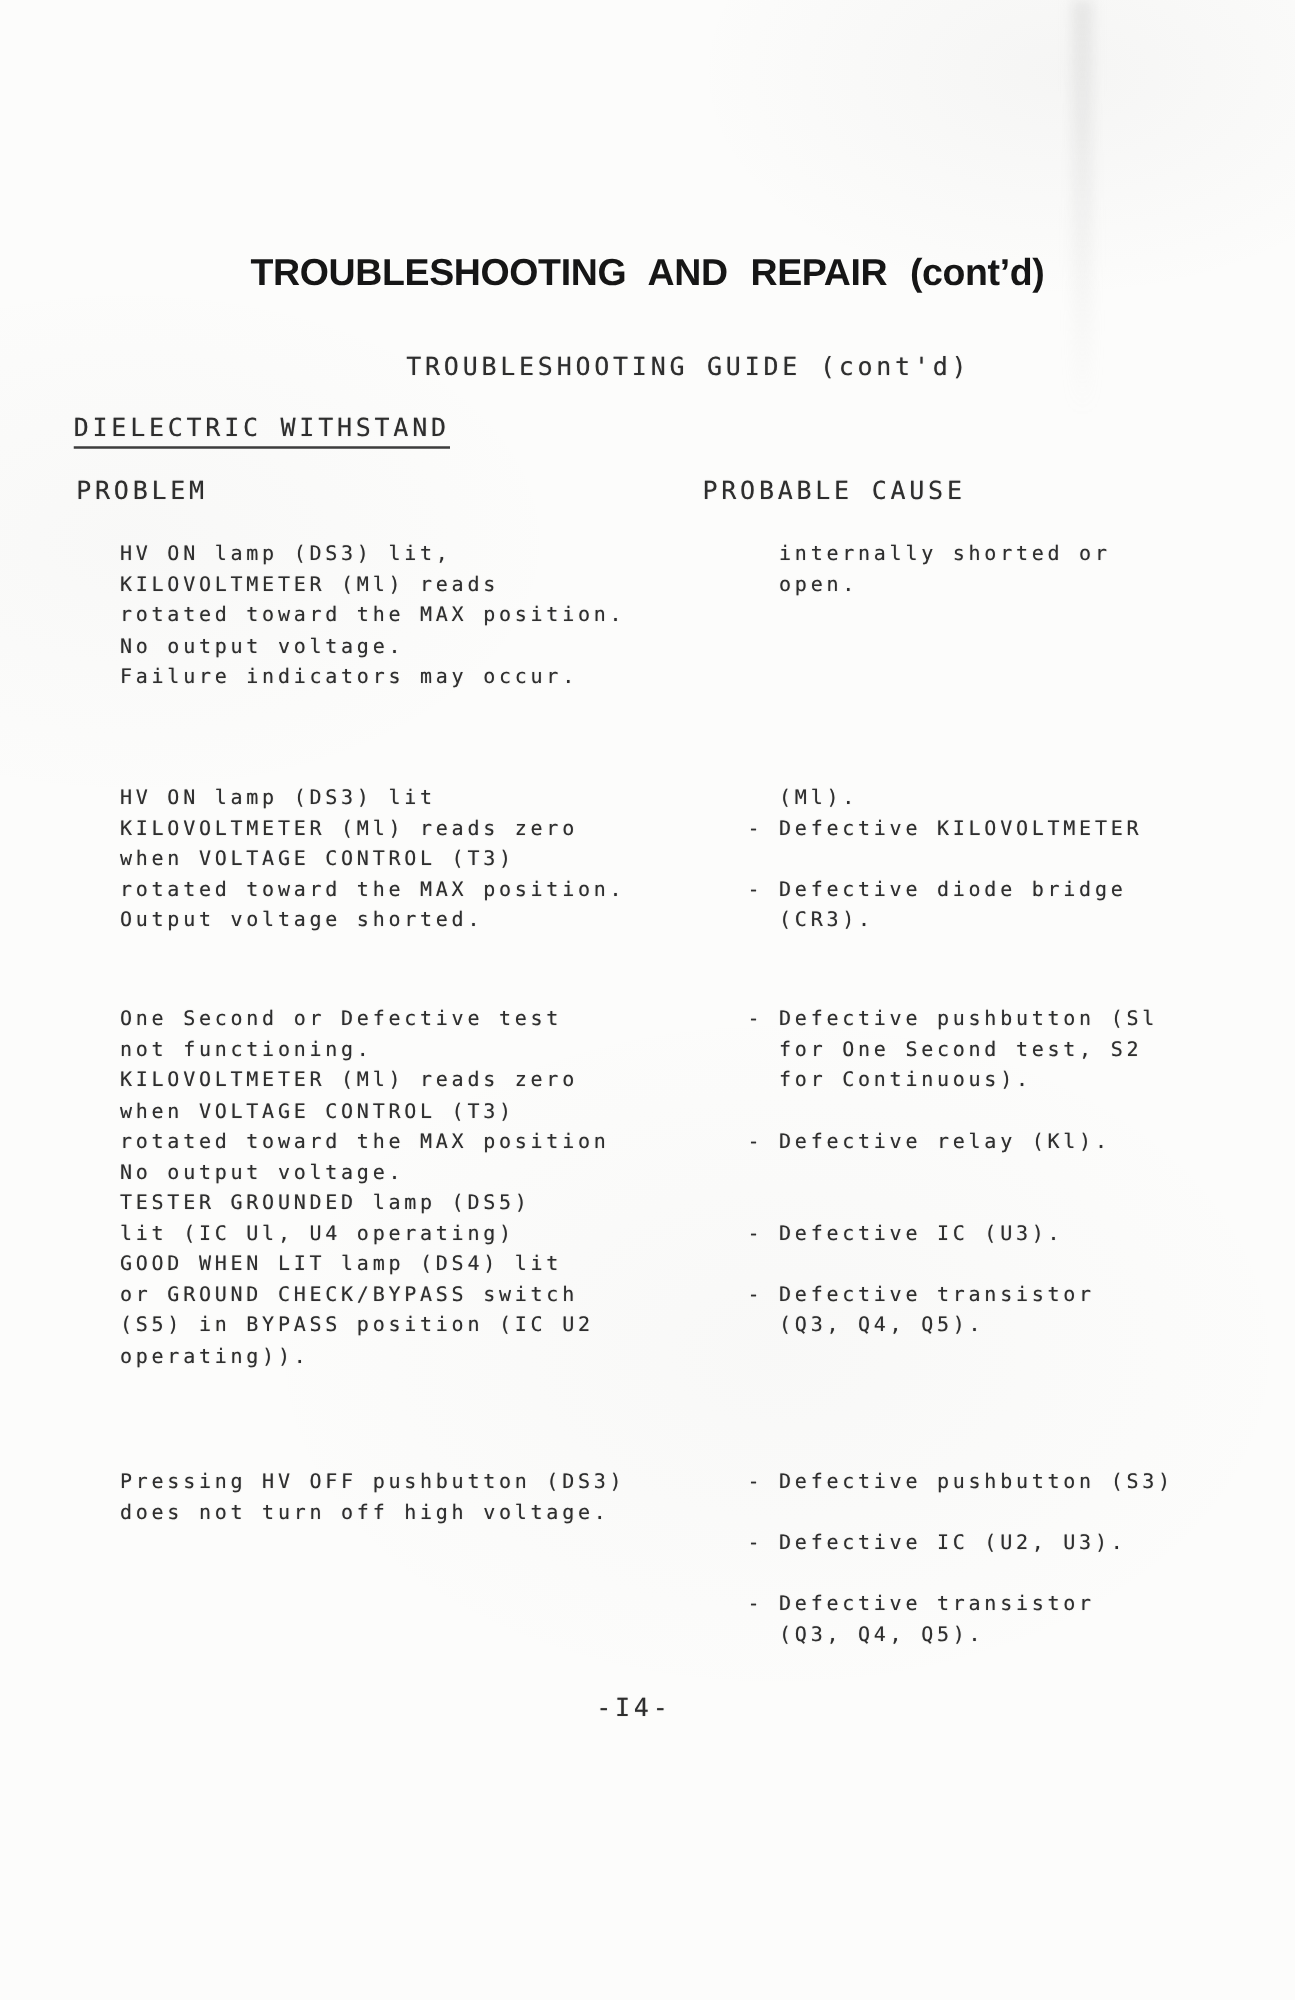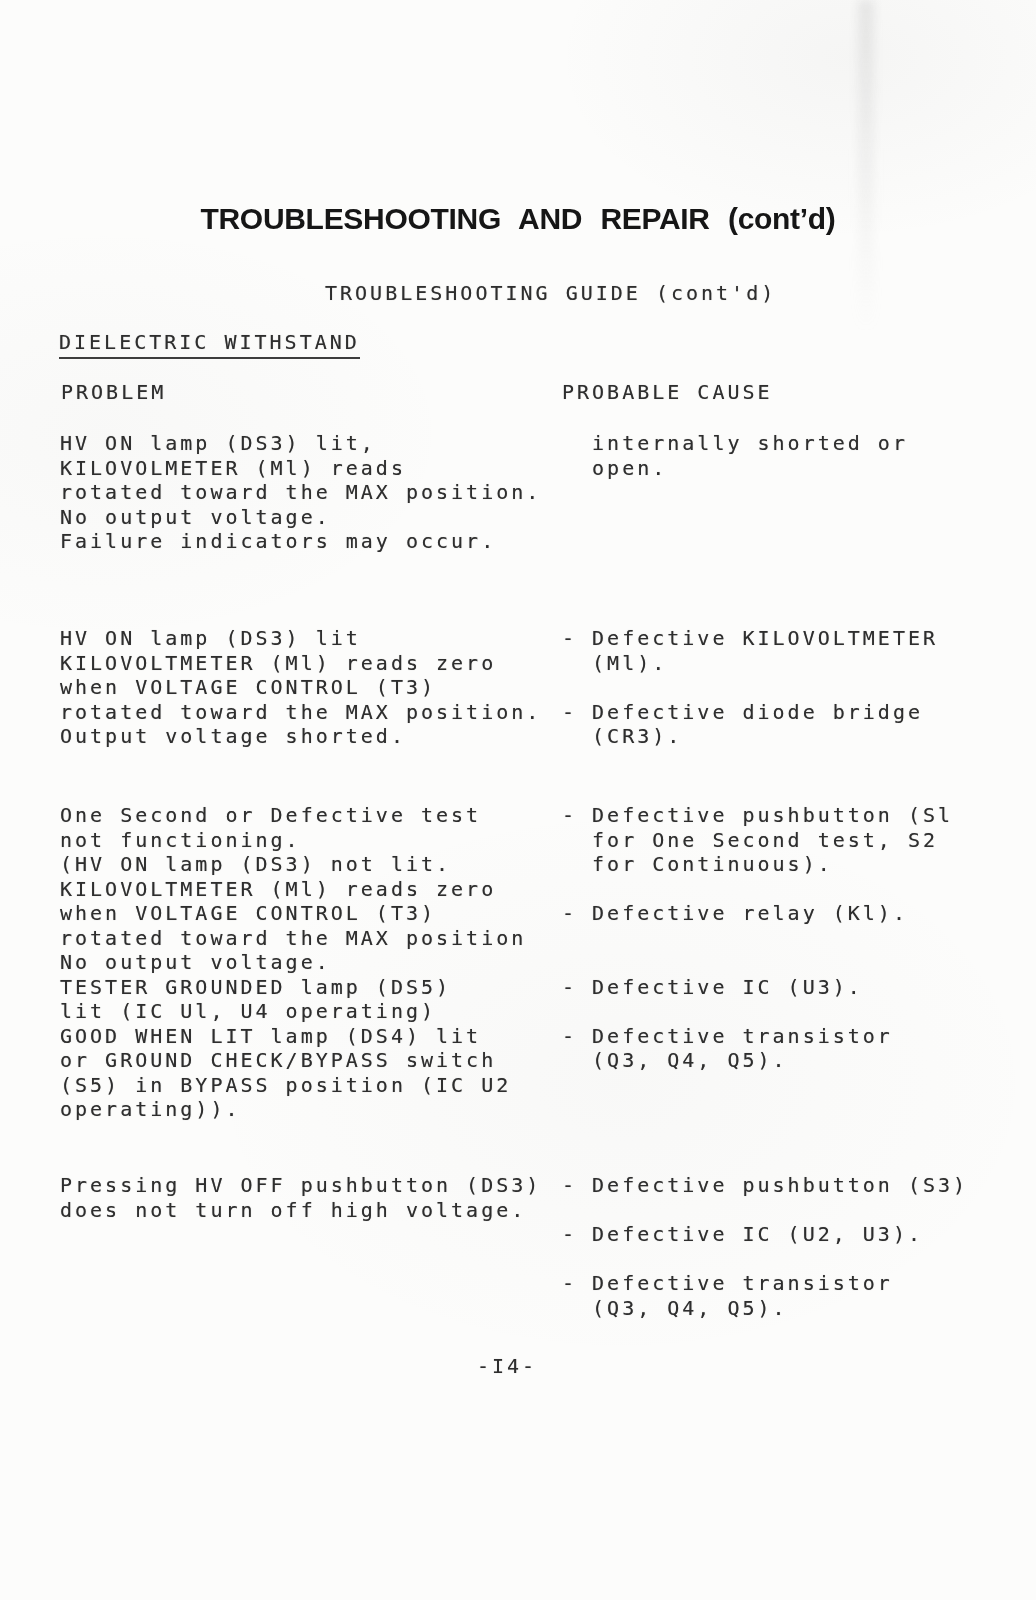--- a/index.html
+++ b/index.html
@@ -83,23 +83,24 @@
   }
   .cause-cell {
     position: absolute;
     left: 562px;
     width: 470px;
   }
   .line {
     white-space: pre;
     height: 24.5px;
     line-height: 24.5px;
-    font-size: 20px;
+    font-size: 16px;
     letter-spacing: 3px;
     text-shadow: 0 0 0.7px rgba(46,46,46,0.5);
+    margin-left: 36px;
   }
   .page-number {
     position: absolute;
     top: 1354px;
     left: 477px;
   }
 </style>
 </head>
 <body>
 
@@ -112,53 +113,52 @@
   <div class="mono subtitle">TROUBLESHOOTING GUIDE (cont'd)</div>
 
   <div class="mono section-heading">DIELECTRIC WITHSTAND</div>
 
   <div class="mono colhead-problem">PROBLEM</div>
   <div class="mono colhead-cause">PROBABLE CAUSE</div>
 
   <section class="trouble-row row-1">
     <div class="problem-cell">
         <div class="line">HV ON lamp (DS3) lit,</div>
-        <div class="line">KILOVOLMETER (Ml) reads</div>
+        <div class="line">KILOVOLTMETER (Ml) reads</div>
         <div class="line">rotated toward the MAX position.</div>
         <div class="line">No output voltage.</div>
         <div class="line">Failure indicators may occur.</div>
       </div>
     <div class="cause-cell">
         <div class="line">  internally shorted or</div>
         <div class="line">  open.</div>
       </div>
   </section>
 
   <section class="trouble-row row-2">
     <div class="problem-cell">
         <div class="line">HV ON lamp (DS3) lit</div>
         <div class="line">KILOVOLTMETER (Ml) reads zero</div>
         <div class="line">when VOLTAGE CONTROL (T3)</div>
         <div class="line">rotated toward the MAX position.</div>
         <div class="line">Output voltage shorted.</div>
       </div>
     <div class="cause-cell">
+        <div class="line">  (Ml).</div>
         <div class="line">- Defective KILOVOLTMETER</div>
-        <div class="line">  (Ml).</div>
         <div class="line">&nbsp;</div>
         <div class="line">- Defective diode bridge</div>
         <div class="line">  (CR3).</div>
       </div>
   </section>
 
   <section class="trouble-row row-3">
     <div class="problem-cell">
         <div class="line">One Second or Defective test</div>
         <div class="line">not functioning.</div>
-        <div class="line">(HV ON lamp (DS3) not lit.</div>
         <div class="line">KILOVOLTMETER (Ml) reads zero</div>
         <div class="line">when VOLTAGE CONTROL (T3)</div>
         <div class="line">rotated toward the MAX position</div>
         <div class="line">No output voltage.</div>
         <div class="line">TESTER GROUNDED lamp (DS5)</div>
         <div class="line">lit (IC Ul, U4 operating)</div>
         <div class="line">GOOD WHEN LIT lamp (DS4) lit</div>
         <div class="line">or GROUND CHECK/BYPASS switch</div>
         <div class="line">(S5) in BYPASS position (IC U2</div>
         <div class="line">operating)).</div>

